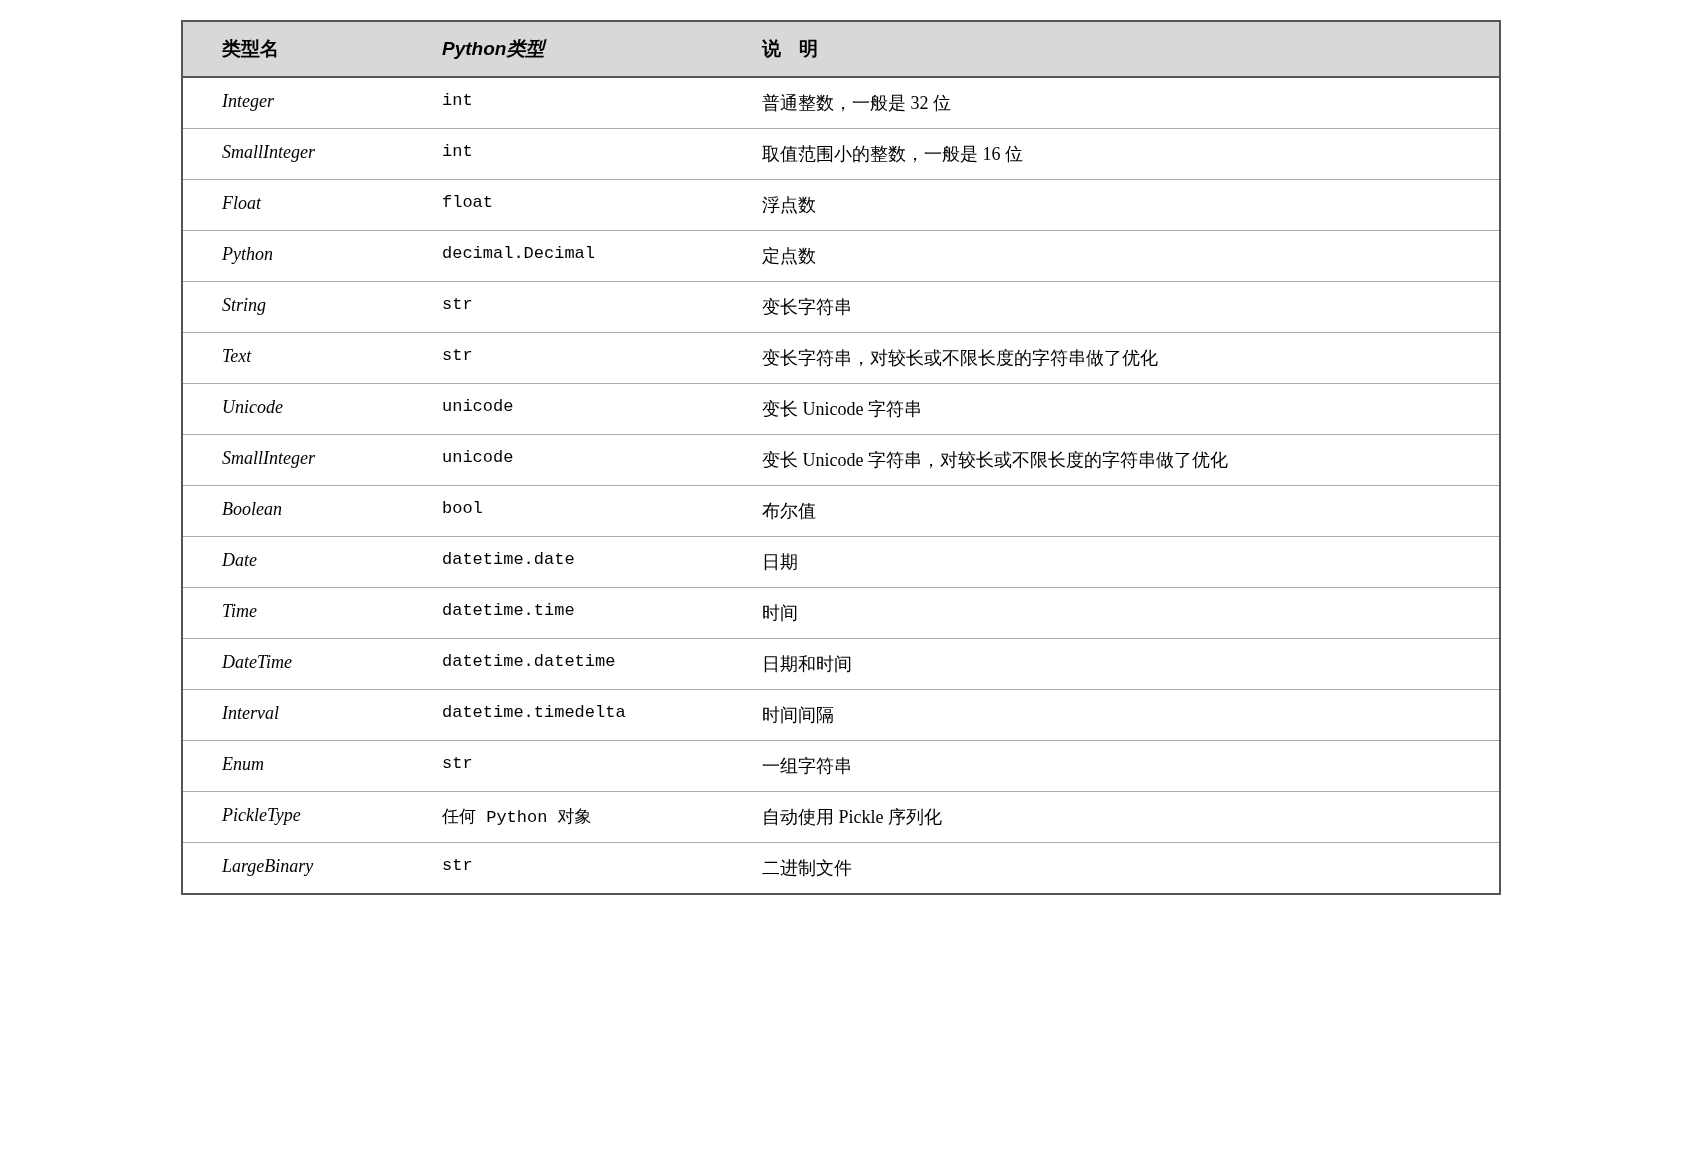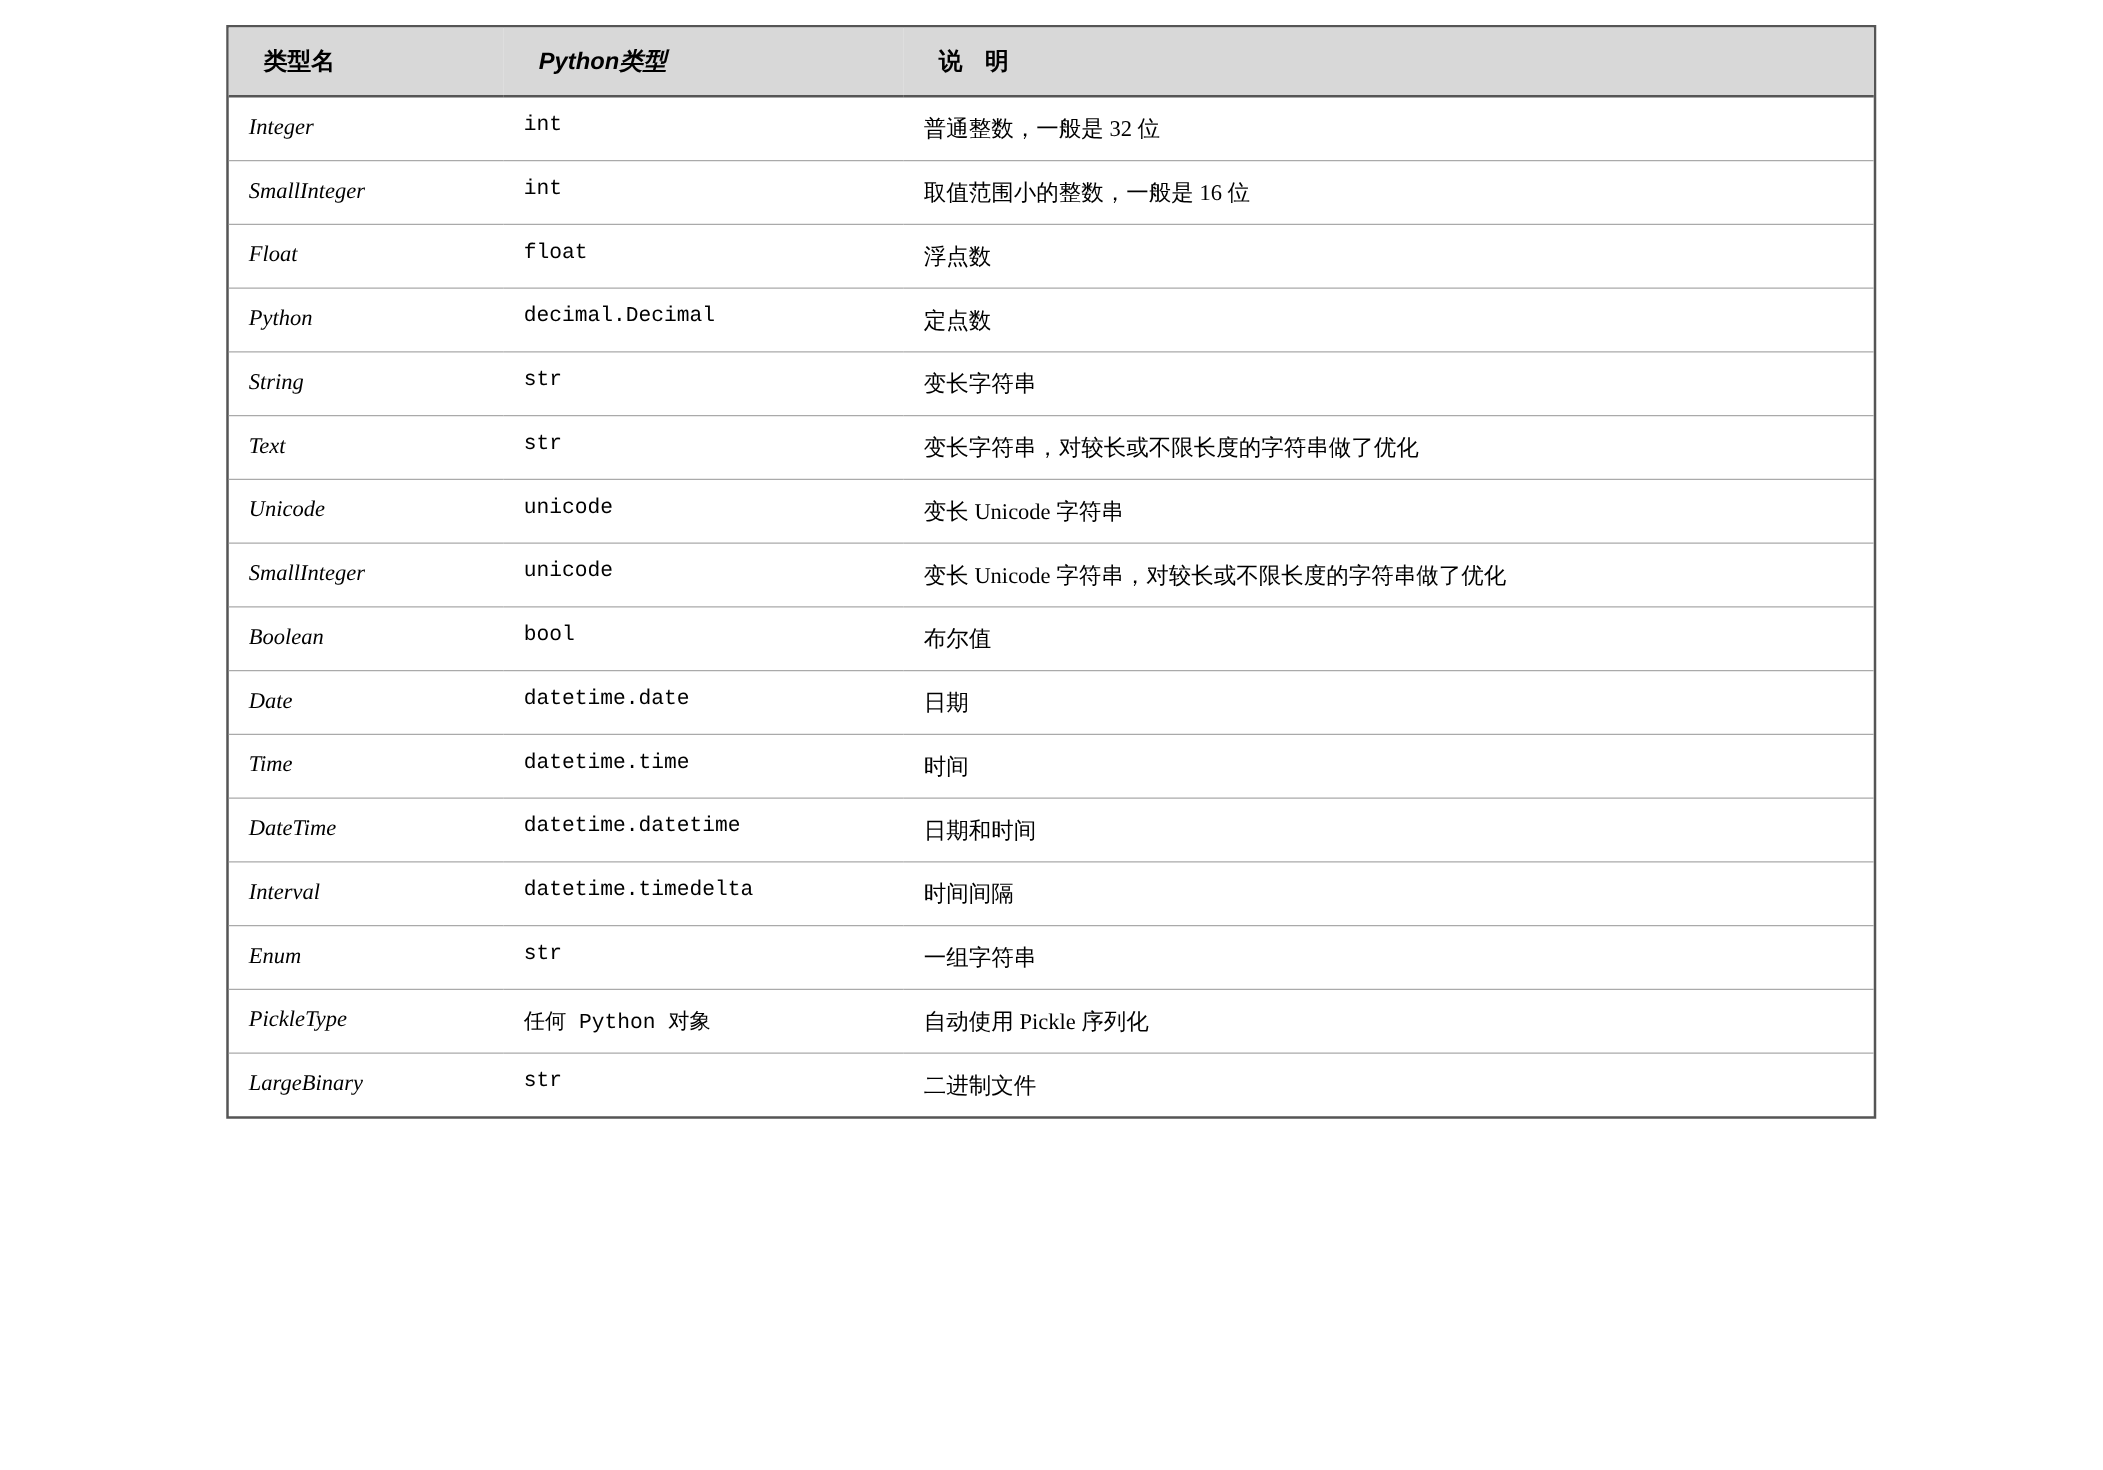--- a/index.html
+++ b/index.html
@@ -28,21 +28,21 @@
     table {
       width: 100%;
       border-collapse: collapse;
     }
 
     thead tr {
       background-color: #d8d8d8;
     }
 
     thead th {
-      padding: 14px 28px;
+      padding: 14px 39px;
       text-align: left;
       font-weight: bold;
       font-size: 19px;
       border-bottom: 2px solid #555;
       font-family: "SimHei", "黑体", sans-serif;
     }
 
     thead th.col-name {
       width: 220px;
     }
@@ -58,21 +58,21 @@
 
     tbody tr {
       border-bottom: 1px solid #aaa;
     }
 
     tbody tr:last-child {
       border-bottom: none;
     }
 
     tbody td {
-      padding: 13px 16px;
+      padding: 13px 39px;
       vertical-align: top;
       font-size: 18px;
     }
 
     tbody td.col-name {
       font-family: "SimSun", "宋体", serif;
       font-style: italic;
       font-weight: normal;
     }
 

